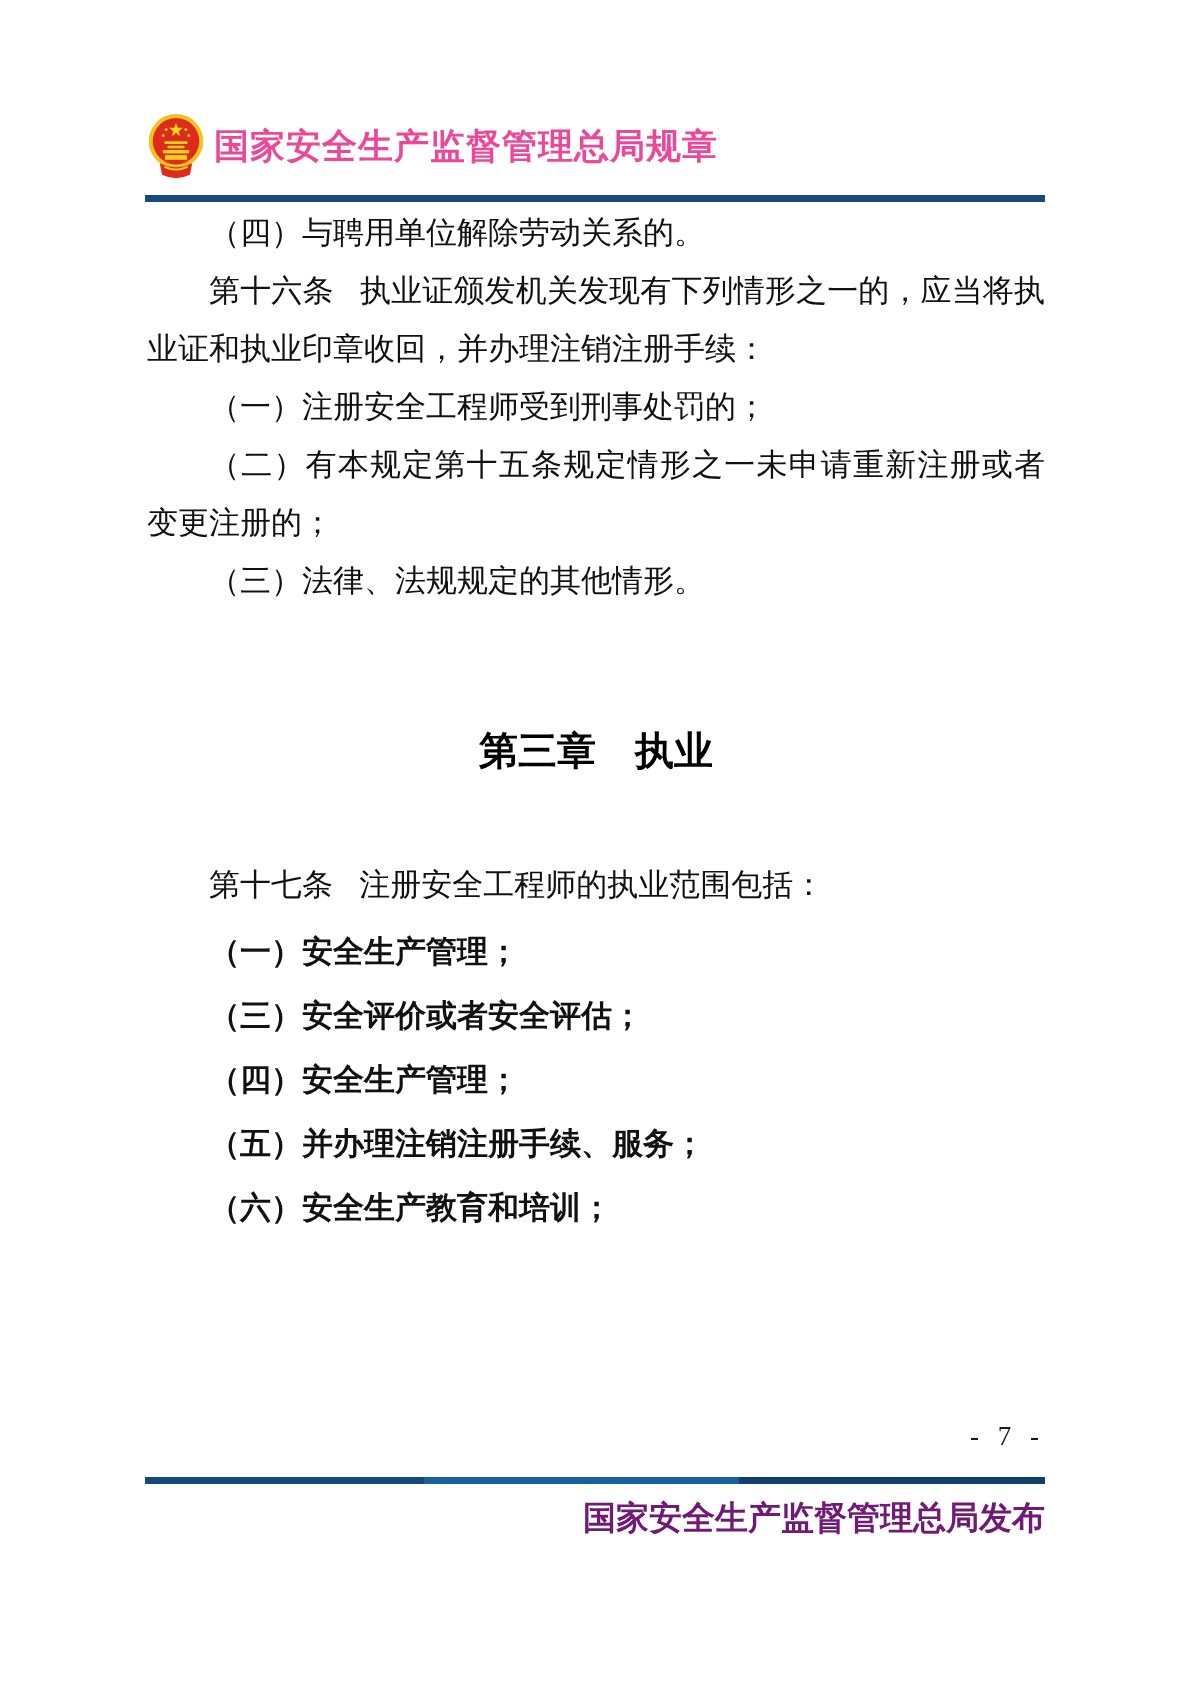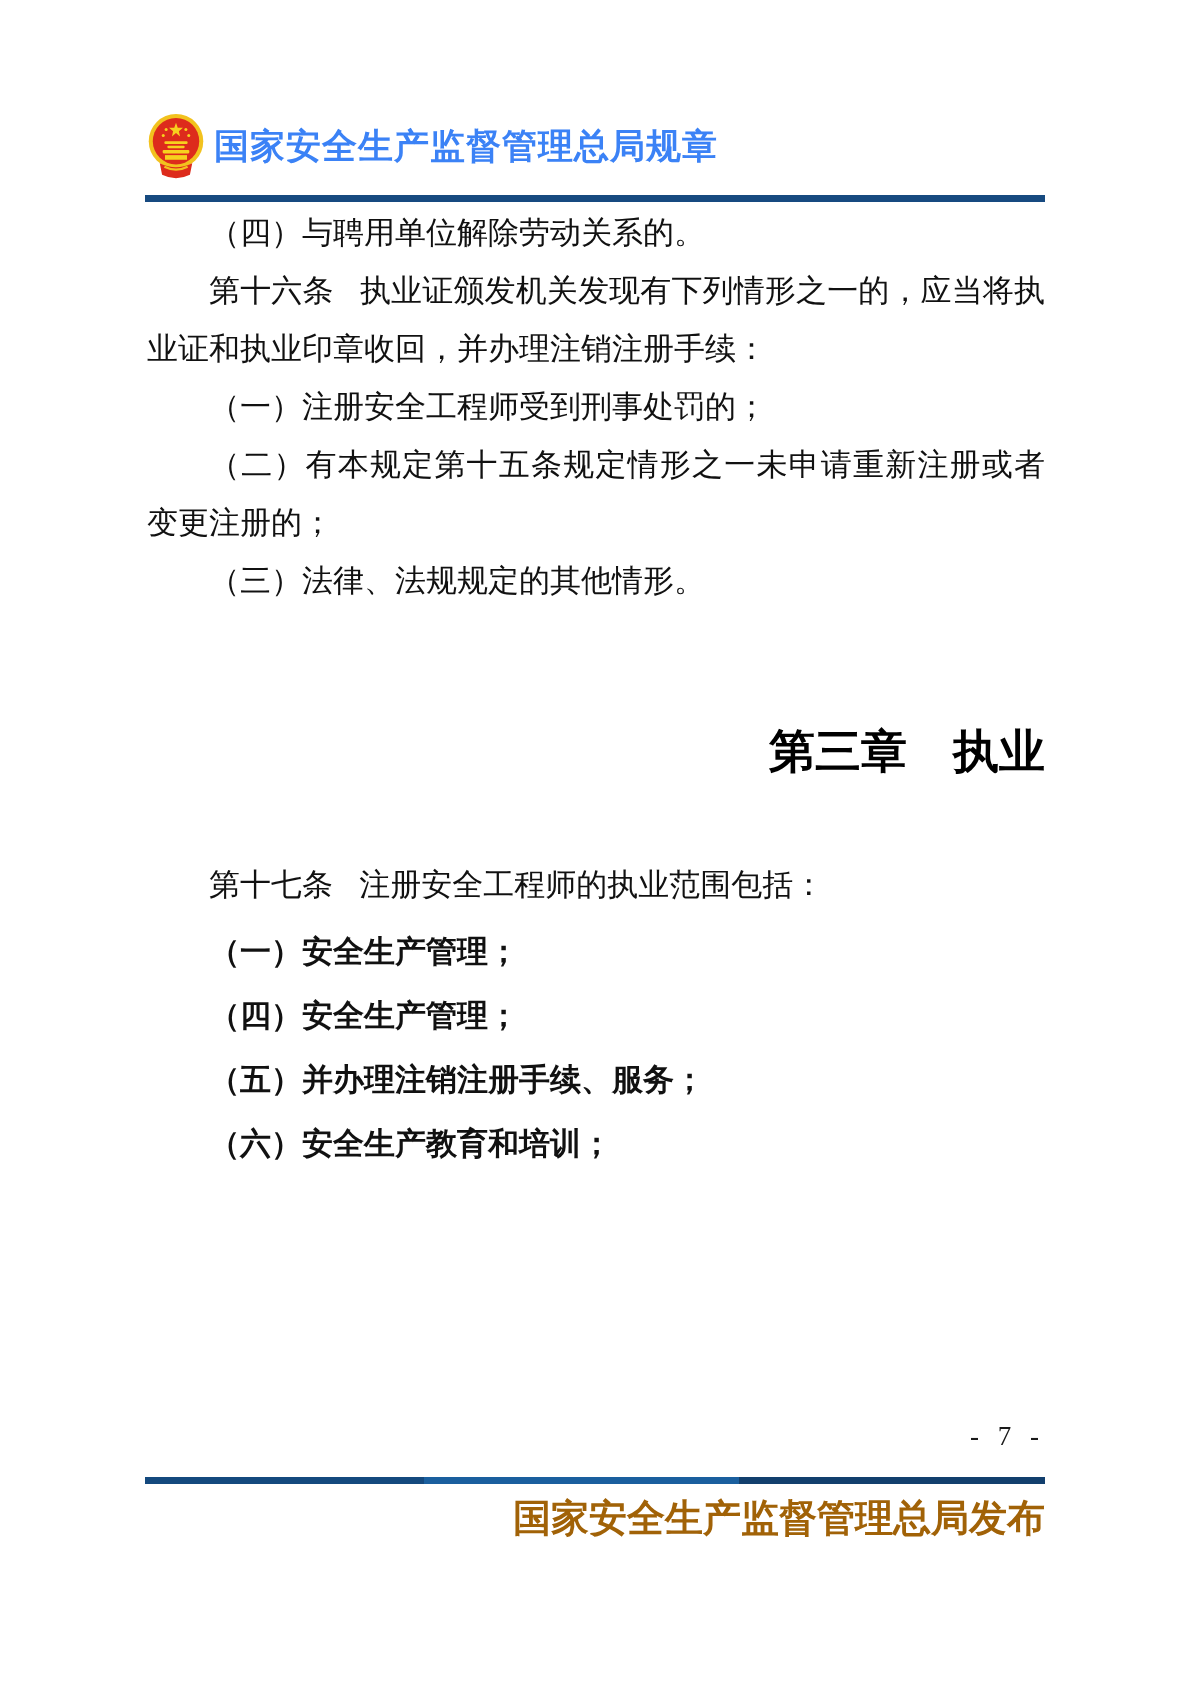--- a/index.html
+++ b/index.html
@@ -23,21 +23,21 @@
     height: 70px;
   }
   .header-title {
     position: absolute;
     left: 214px;
     top: 121px;
     font-family: "Liberation Sans", "DejaVu Sans", sans-serif;
     font-weight: bold;
     font-size: 35px;
     line-height: 50px;
-    color: #3b82f6;
+    color: #ec4899;
     letter-spacing: 1px;
     white-space: nowrap;
   }
   .header-rule {
     position: absolute;
     left: 145px;
     top: 195px;
     width: 900px;
     height: 7px;
     background: #174a80;
@@ -57,24 +57,24 @@
     text-indent: 2em;
     text-align: justify;
   }
   .article-label {
     font-family: "Liberation Sans", "DejaVu Sans", sans-serif;
     font-weight: normal;
     margin-right: 0.85em;
   }
   .chapter-heading {
     margin: 118px 0 0 0;
-    text-align: right;
+    text-align: center;
     font-family: "Liberation Sans", "DejaVu Sans", sans-serif;
     font-weight: bold;
-    font-size: 46px;
+    font-size: 39px;
     line-height: 46px;
     color: #000000;
   }
   .article17 { margin-top: 82px; }
   .scope-list { margin-top: 6px; font-weight: bold; }
   .scope-list .para { line-height: 64px; }
 
   
   .page-number {
     position: absolute;
@@ -97,23 +97,23 @@
       #14497e 0%, #14497e 31%,
       #1a5f9e 31%, #1a5f9e 66%,
       #123f6d 66%, #123f6d 100%);
   }
   .footer-publisher {
     position: absolute;
     right: 145px;
     top: 1496px;
     font-family: "Liberation Sans", "DejaVu Sans", sans-serif;
     font-weight: bold;
-    font-size: 38px;
+    font-size: 33px;
     line-height: 44px;
-    color: #a16207;
+    color: #701a75;
     white-space: nowrap;
   }
 </style>
 </head>
 <body>
 
 <div class="page">
 
   <div class="header-emblem">
     <svg viewBox="0 0 100 120" width="58" height="70" aria-hidden="true">
@@ -149,20 +149,21 @@
     <p class="para">（一）注册安全工程师受到刑事处罚的；</p>
     <p class="para">（二）有本规定第十五条规定情形之一未申请重新注册或者变更注册的；</p>
     <p class="para">（三）法律、法规规定的其他情形。</p>
 
     <h2 class="chapter-heading">第三章　执业</h2>
 
     <p class="para article17"><span class="article-label">第十七条</span><span>注册安全工程师的执业范围包括：</span></p>
 
     <div class="scope-list">
       <p class="para">（一）安全生产管理；</p>
+      <p class="para">（三）安全评价或者安全评估；</p>
       <p class="para">（四）安全生产管理；</p>
       <p class="para">（五）并办理注销注册手续、服务；</p>
       <p class="para">（六）安全生产教育和培训；</p>
     </div>
   </div>
 
   <div class="page-number">- 7 -</div>
   <div class="footer-rule"></div>
   <div class="footer-publisher">国家安全生产监督管理总局发布</div>
 

